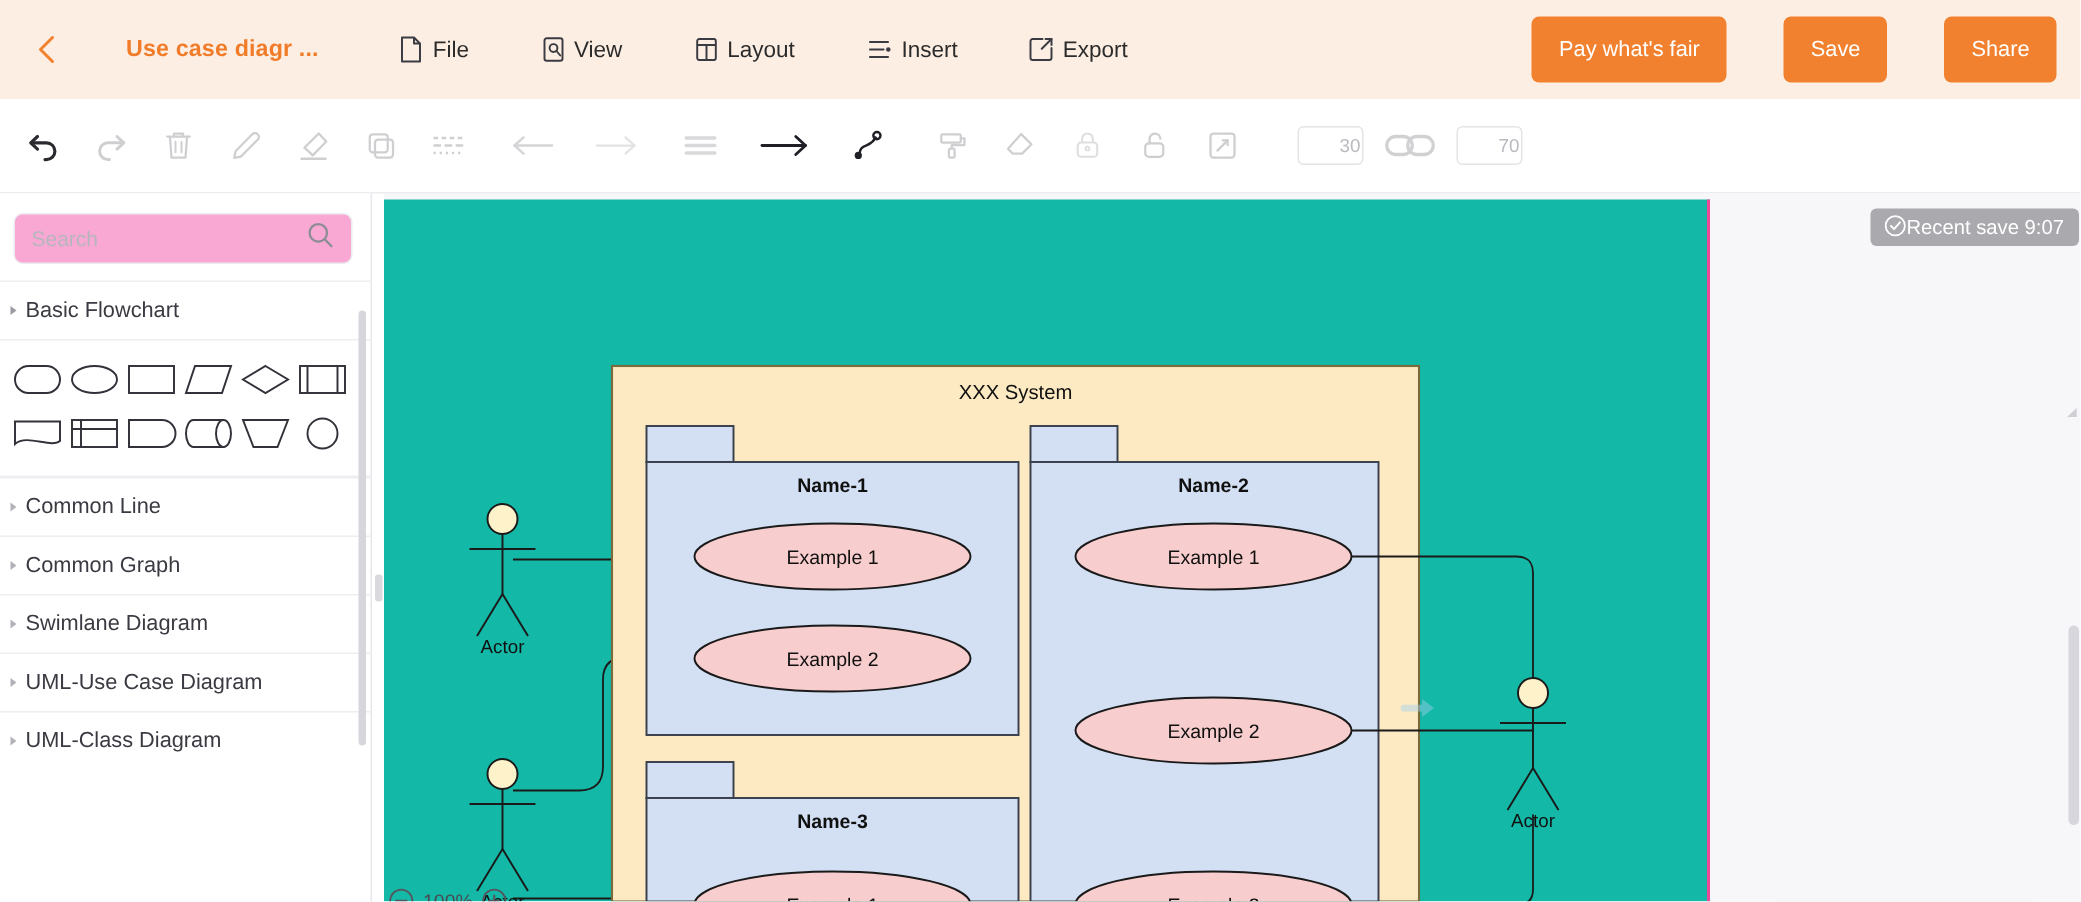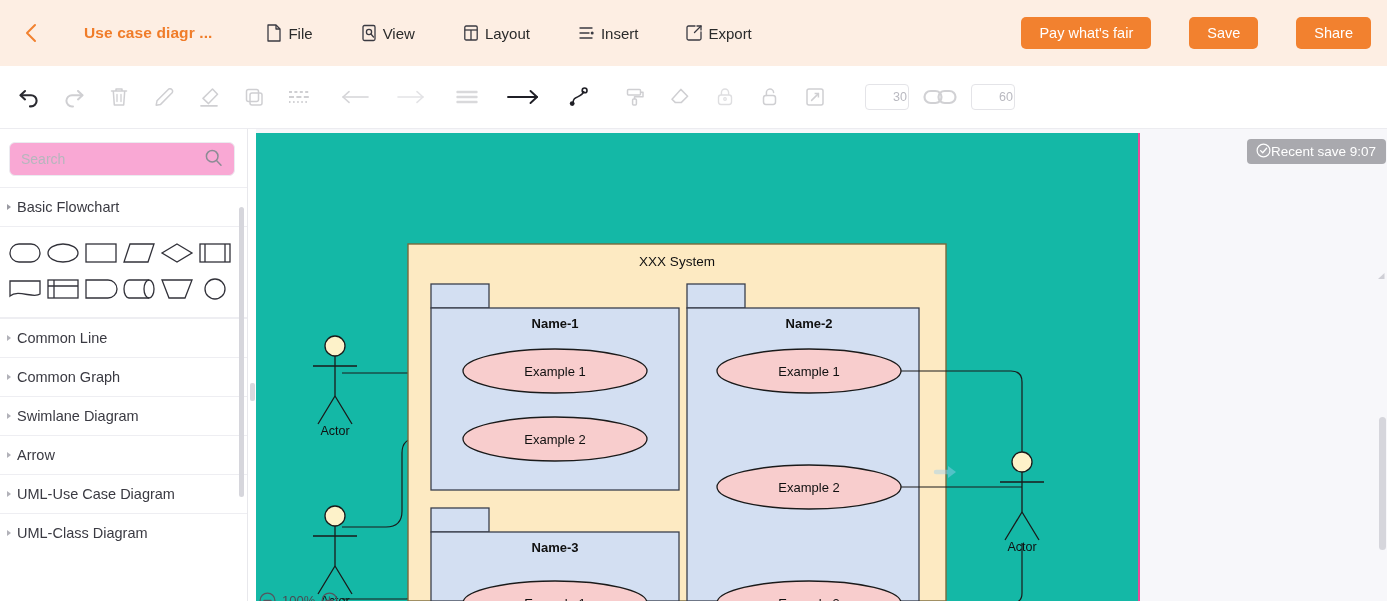--- a/index.html
+++ b/index.html
@@ -31,21 +31,21 @@
   .menu-item {
     display: flex; align-items: center; gap: 6px;
     padding: 6px 9px; margin: 0 3px; cursor: pointer;
     color: #2b2b2b; font-size: 15px; white-space: nowrap;
   }
   .menu-item .mi-ico { display: flex; align-items: center; }
   .hdr-spacer { flex: 1 1 auto; }
   .hdr-btn {
     background: #f2812f; color: #fff; border: none; border-radius: 5px;
     font-size: 14.5px; font-family: "Liberation Sans", sans-serif;
-    height: 32px; padding: 0 18px; margin-right: 14px; cursor: pointer;
+    height: 44px; padding: 0 18px; margin-right: 14px; cursor: pointer;
     white-space: nowrap;
   }
   .hdr-btn.share { margin-right: 16px; }
 
   
   .toolbar {
     position: absolute; left: 0; top: 66px; width: 1387px; height: 63px;
     background: #ffffff; border-bottom: 1px solid #ececf0;
     display: flex; align-items: center;
   }
@@ -347,21 +347,21 @@
       </svg>
     </div>
 
     <div class="numbox first">30</div>
     <div class="link-ico">
       <svg width="34" height="20" viewBox="0 0 34 20">
         <rect x="1.5" y="4" width="17" height="12" rx="6" fill="none" stroke="#6b6b75" stroke-width="2.2"></rect>
         <rect x="15.5" y="4" width="17" height="12" rx="6" fill="none" stroke="#6b6b75" stroke-width="2.2"></rect>
       </svg>
     </div>
-    <div class="numbox">60</div>
+    <div class="numbox">70</div>
   </div>
 
   <div class="left-panel">
     <div class="search-wrap">
       <div class="search-box">
         <input type="text" placeholder="Search" style="">
         <span>
           <svg width="19" height="19" viewBox="0 0 19 19">
             <circle cx="8.2" cy="8.2" r="5.8" fill="none" stroke="#8c8c95" stroke-width="1.5"></circle>
             <path d="M12.5 12.6 L17 17.2" stroke="#8c8c95" stroke-width="1.5" stroke-linecap="round"></path>
@@ -465,28 +465,20 @@
       </span>
       <span class="cat-label">Common Graph</span>
     </div>
     <div class="cat-row">
       <span class="caret">
         <svg width="8" height="8" viewBox="0 0 8 8">
             <path d="M2 1 L6 4 L2 7 Z" fill="#b2b2b9"></path>
           </svg>
       </span>
       <span class="cat-label">Swimlane Diagram</span>
-    </div>
-    <div class="cat-row">
-      <span class="caret">
-        <svg width="8" height="8" viewBox="0 0 8 8">
-            <path d="M2 1 L6 4 L2 7 Z" fill="#b2b2b9"></path>
-          </svg>
-      </span>
-      <span class="cat-label">Arrow</span>
     </div>
     <div class="cat-row">
       <span class="caret">
         <svg width="8" height="8" viewBox="0 0 8 8">
             <path d="M2 1 L6 4 L2 7 Z" fill="#b2b2b9"></path>
           </svg>
       </span>
       <span class="cat-label">UML-Use Case Diagram</span>
     </div>
     <div class="cat-row">

